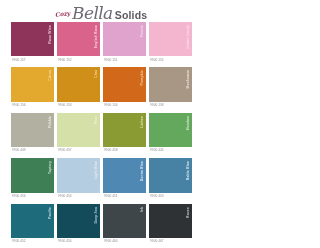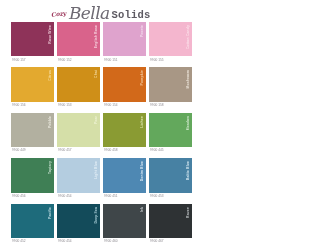--- a/index.html
+++ b/index.html
@@ -39,21 +39,21 @@
     font-style:italic;
     font-size:17px;
     line-height:17px;
     color:#6e6a73;
     letter-spacing:-0.6px;
     font-weight:400;
     transform:translateY(1px);
     margin-top:44px;
   }
   .brand-solids {
-    font-family:Liberation Mono, monospace;
+    font-family:Liberation Sans, sans-serif;
     font-weight:700;
     font-size:10.5px;
     line-height:10.5px;
     color:#5d5a62;
     letter-spacing:0.2px;
     transform:translateY(-1px);
   }
 
   
   .grid {

